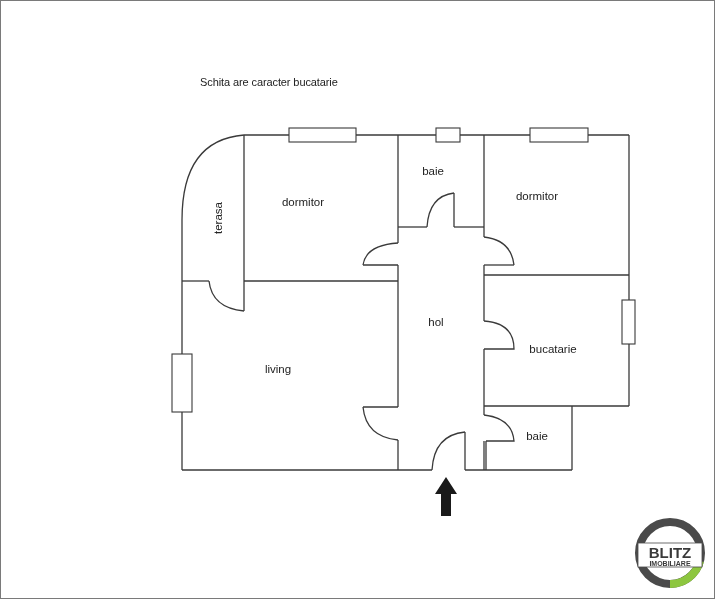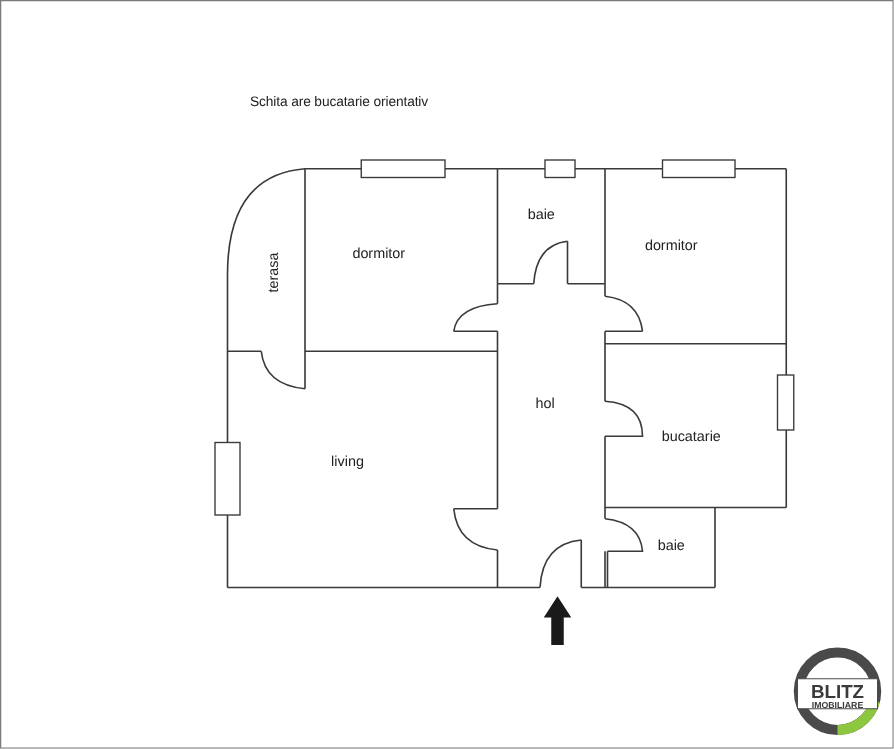--- a/index.html
+++ b/index.html
@@ -11,21 +11,21 @@
   .win { stroke: #3a3a3a; stroke-width: 1.1; fill: #fff; }
   .door { stroke: #3a3a3a; stroke-width: 1.3; fill: none; }
   .label { font-family: "Liberation Sans", "DejaVu Sans", sans-serif; font-size: 11.5px; fill: #222; }
   .logo { position: absolute; left: 634px; top: 517px; width: 72px; height: 72px; }
 </style>
 </head>
 <body>
 
 <div class="frame"></div>
 
-<div class="note">Schita are bucatarie orientativ</div>
+<div class="note">Schita are caracter bucatarie</div>
 
 <svg class="plan" width="715" height="599" viewBox="0 0 715 599">
 
   <path class="wall" d="M244 135 Q182 140 182 220 L182 470"></path>
 
   <line class="wall" x1="244" y1="135" x2="629" y2="135"></line>
 
   <line class="wall" x1="629" y1="135" x2="629" y2="406"></line>
 
   <line class="wall" x1="244" y1="135" x2="244" y2="311"></line>

